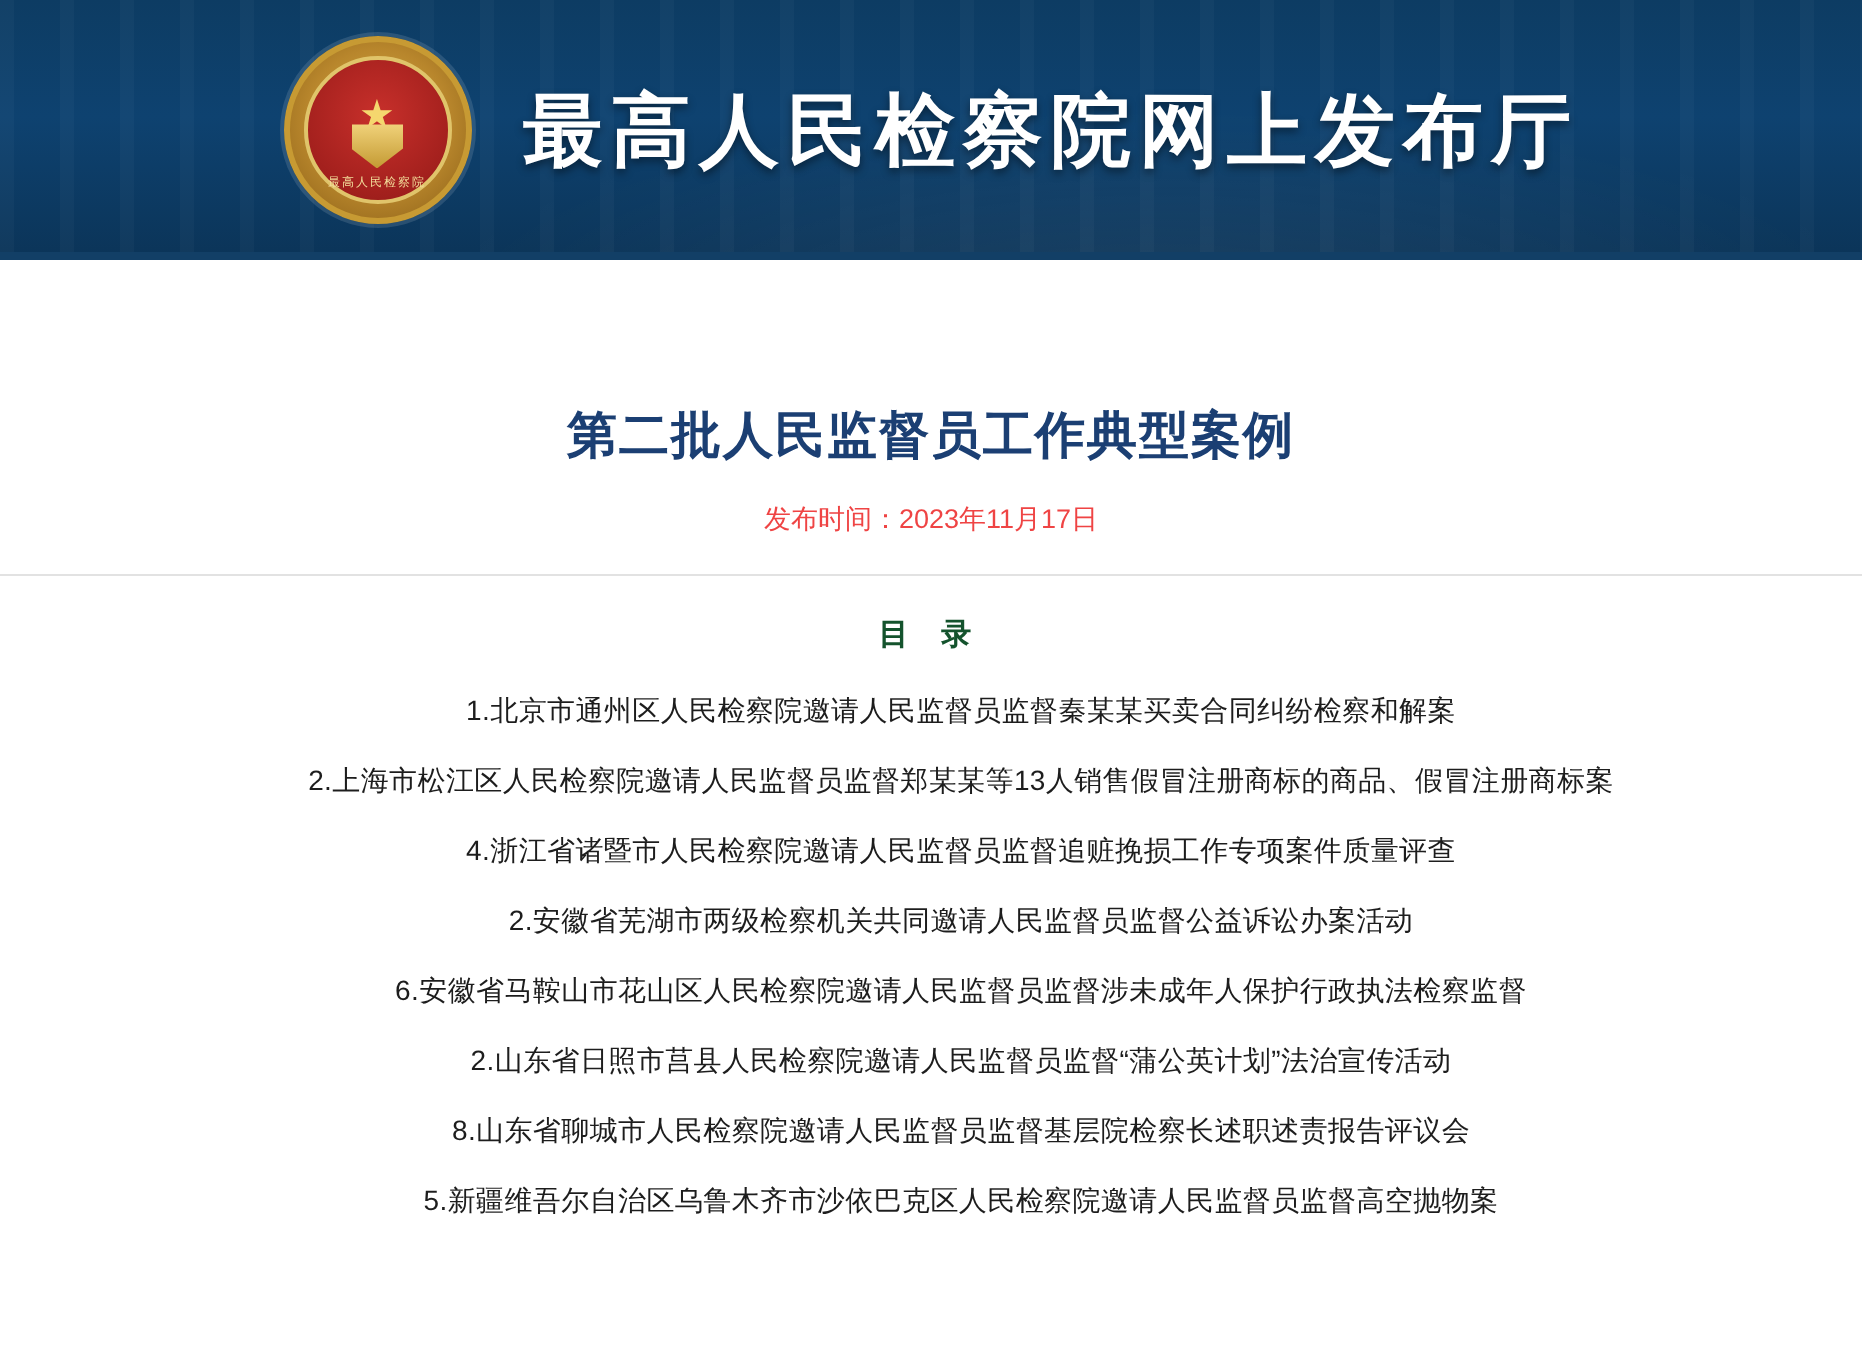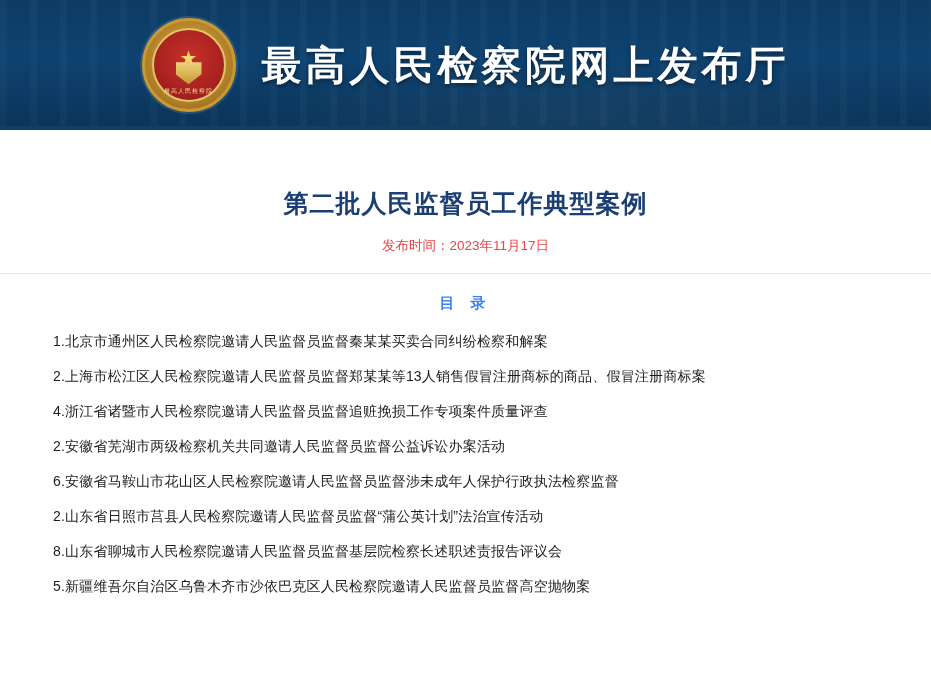--- a/index.html
+++ b/index.html
@@ -103,21 +103,21 @@
 
   
   .page {
     width: 931px;
     background: #ffffff;
     box-sizing: border-box;
   }
   .article {
     margin: 0 auto;
     width: 885px;
-    padding-top: 40px;
+    padding-top: 54px;
   }
   .article-title {
     text-align: center;
     font-family: "DejaVu Serif", "Liberation Serif", serif;
     font-weight: bold;
     font-size: 25px;
     color: #1b3f73;
     letter-spacing: 1px;
   }
   .article-meta {
@@ -131,27 +131,28 @@
     border-top: 1px solid #e2e2e2;
     width: 931px;
     margin-left: -23px;
   }
 
   .toc-heading {
     text-align: center;
     margin-top: 20px;
     font-size: 15px;
     font-weight: bold;
-    color: #3b82f6;
+    color: #14532d;
     letter-spacing: 6px;
   }
   .toc-list {
     margin: 0;
     padding: 0 0 0 8px;
     list-style: none;
+    text-align: center;
   }
   .toc-item {
     font-size: 14px;
     color: #1d1d1d;
     padding: 14px 0 0 22px;
     line-height: 1.5;
     letter-spacing: 0.2px;
   }
   .toc-item:first-child { padding-top: 18px; }
 </style>

